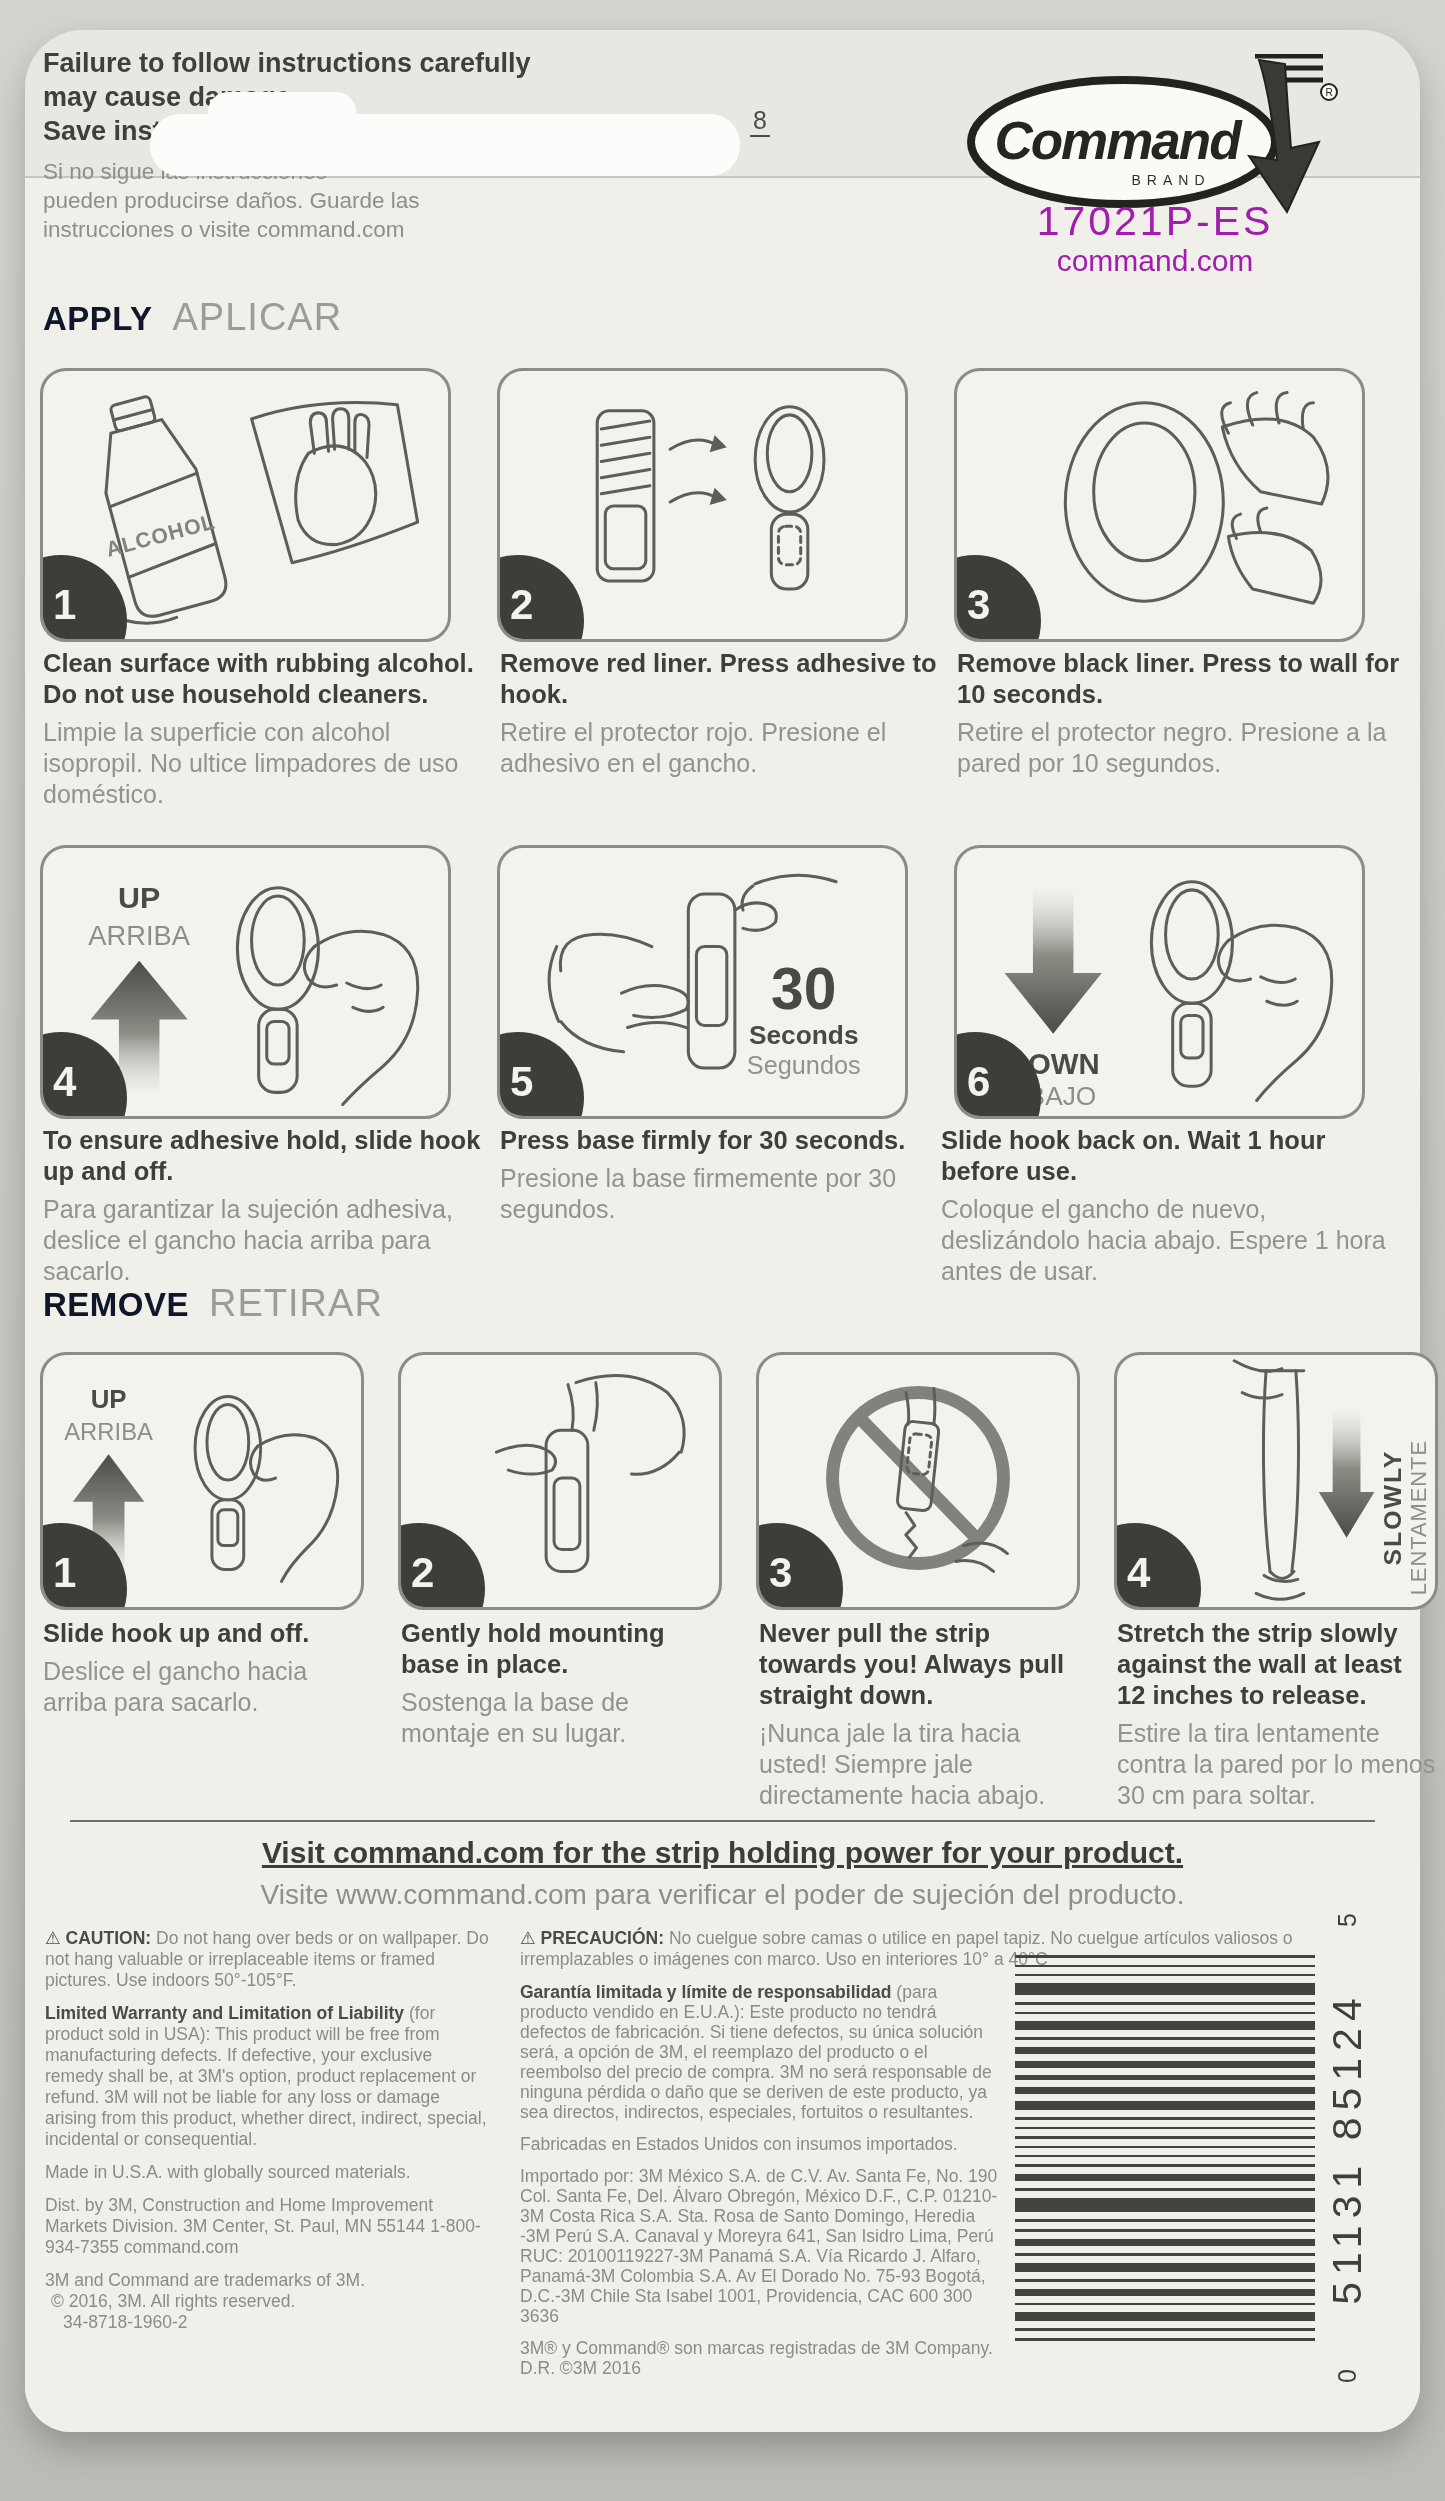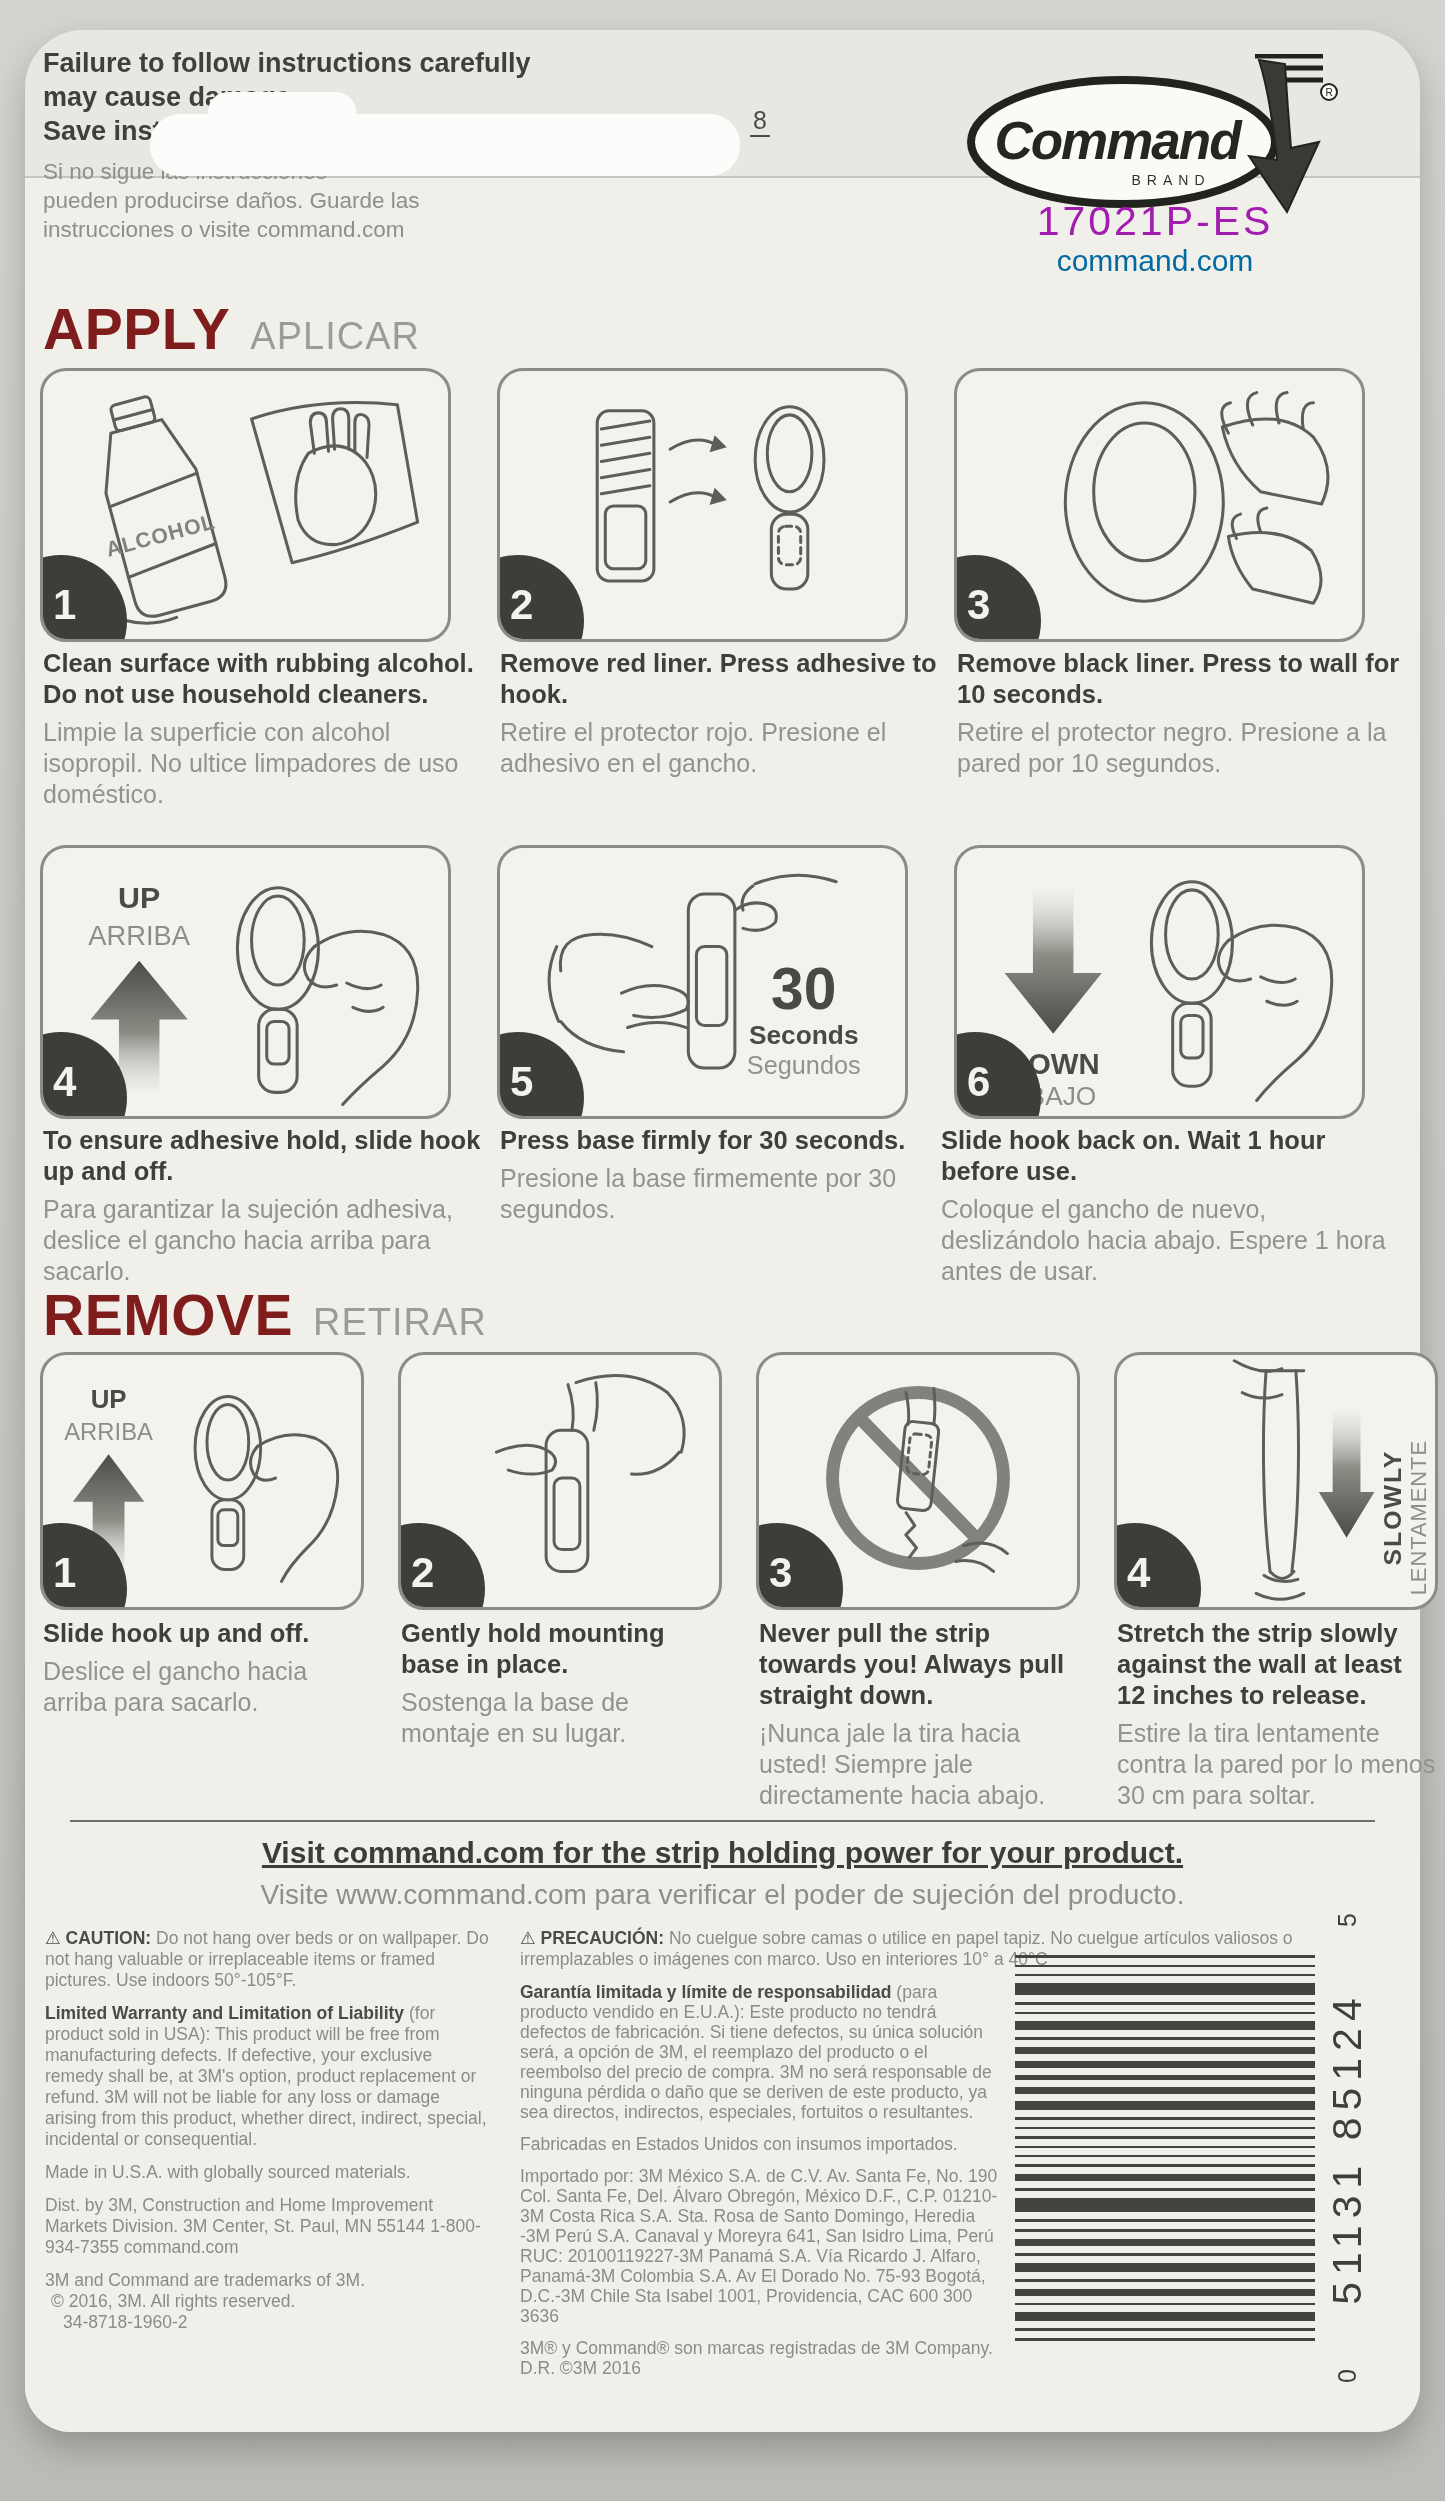--- a/index.html
+++ b/index.html
@@ -14,24 +14,24 @@
   .abs{position:absolute;}
   
   .warn-en{font-size:27px;line-height:34px;font-weight:bold;color:#3f3f3c;}
   .warn-es{font-size:22.5px;line-height:29px;color:#8f8f8a;margin-top:9px;}
   .hang-hole{position:absolute;left:125px;top:84px;width:590px;height:62px;
         background:#fcfcfb;border-radius:30px;}
   .hang-hole:before{content:"";position:absolute;left:58px;top:-22px;width:148px;height:42px;
         background:#fcfcfb;border-radius:20px;}
   .page-num{font-size:25px;color:#4c4c49;border-bottom:2px solid #4c4c49;padding:0 3px;}
   .prod-code{width:400px;text-align:center;font-size:41px;letter-spacing:3px;color:#a21caf;}
-  .website{width:400px;text-align:center;font-size:30px;color:#0369a1;}
+  .website{width:400px;text-align:center;font-size:30px;color:#a21caf;}
   
   .sec-title{display:flex;align-items:baseline;gap:20px;}
-  .sec-title .big{font-size:57px;font-weight:800;color:#7f1d1d;letter-spacing:.5px;}
+  .sec-title .big{font-size:33px;font-weight:800;color:#0f172a;letter-spacing:.5px;}
   .sec-title .sub{font-size:38px;color:#9c9c96;letter-spacing:1px;}
   
   .panel{position:absolute;background:#f3f2ee;border:3px solid #8c8c86;border-radius:26px;overflow:hidden;}
   .panel svg{display:block;width:100%;height:100%;font-family:inherit;}
   .badge{position:absolute;left:-48px;bottom:-48px;width:132px;height:132px;border-radius:50%;
          background:#3d3d3a;}
   .badge span{position:absolute;left:58px;top:26px;color:#f3f2ee;font-size:42px;font-weight:bold;}
   .cap .en{font-size:25.5px;line-height:31px;font-weight:bold;color:#3e3e3b;margin-bottom:7px;}
   .cap .es{font-size:25px;line-height:31px;color:#93938e;}
   .stroke{stroke:#5e5e59;stroke-width:3;fill:none;stroke-linecap:round;stroke-linejoin:round;}

